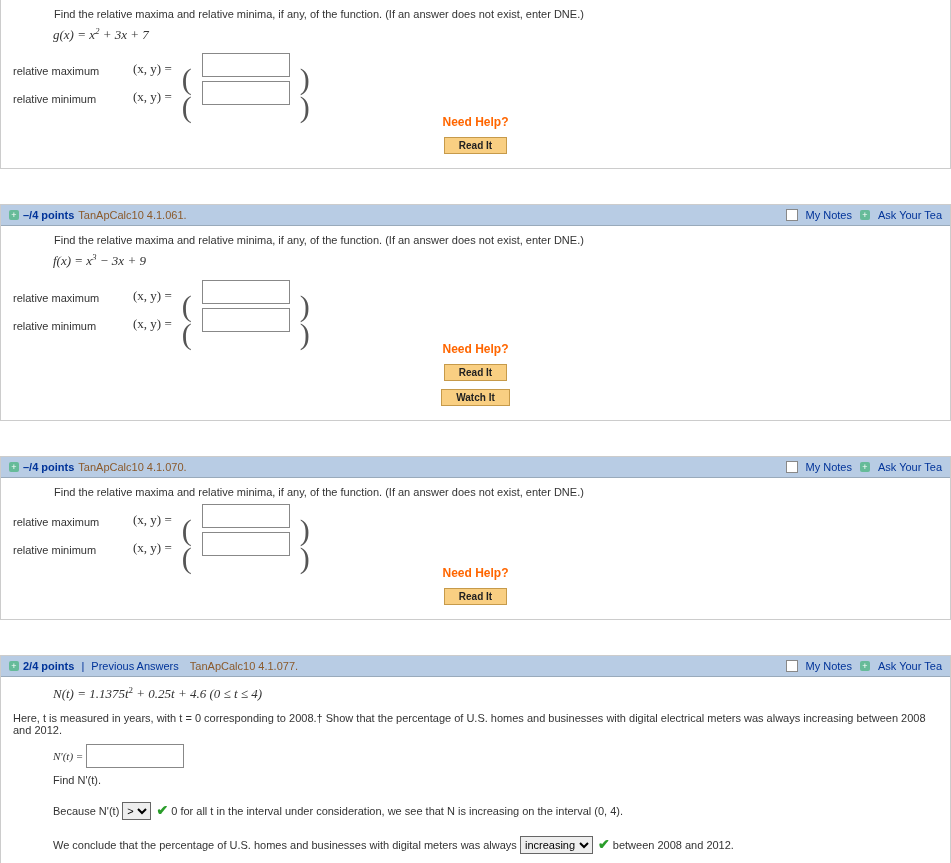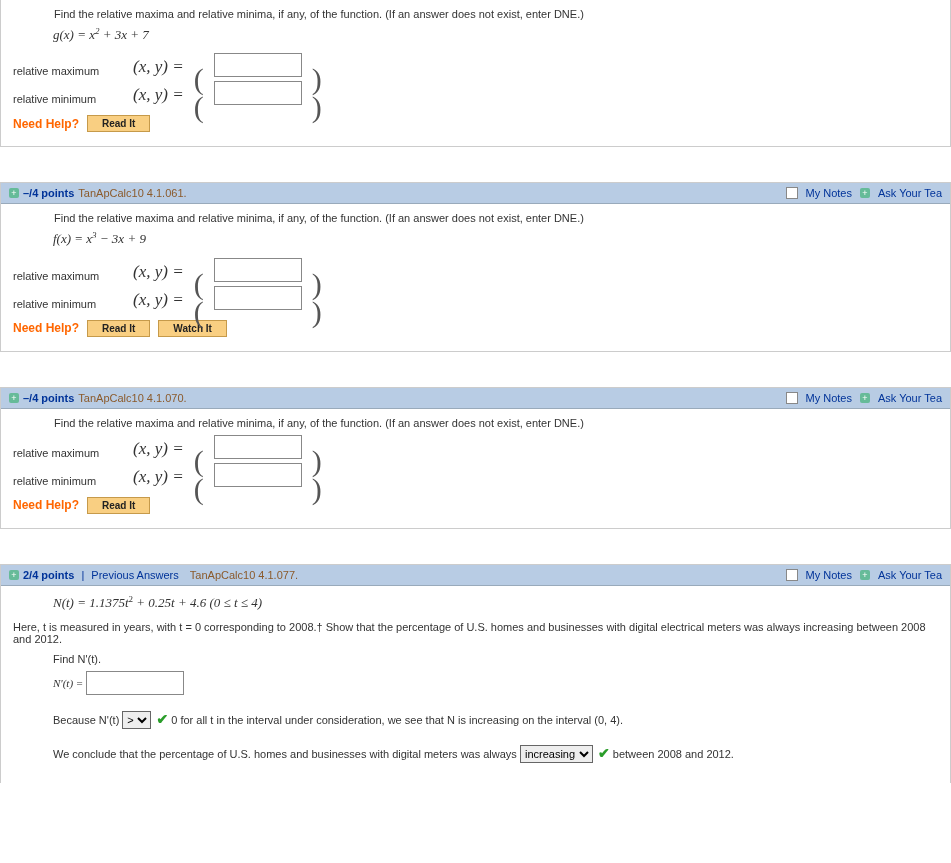--- a/index.html
+++ b/index.html
@@ -79,21 +79,21 @@
   }
   .frac .num { display: block; border-bottom: 1px solid #333; padding: 0 2px; font-style: italic;}
   .frac .den { display: block; font-style: italic; padding: 0 2px;}
   .ans-row {
     display: flex;
     align-items: flex-end;
     margin: 4px 0;
     gap: 10px;
   }
   .ans-label { width: 110px; }
-  .xy { font-style: italic; font-family: "Times New Roman", serif; font-size: 17px;}
+  .xy { font-family: "Times New Roman", serif; font-size: 13px; margin-top: 8px;}
   .paren {
     font-family: "Times New Roman", serif;
     font-size: 30px;
     color: #555;
     line-height: 0;
     position: relative;
     top: 2px;
   }
   input.ans {
     width: 80px;
@@ -101,20 +101,21 @@
     border: 1px solid #888;
     padding: 1px 3px;
     font-size: 12px;
   }
   input.ans-wide { width: 90px; }
   .need-help-row {
     margin-top: 10px;
     display: flex;
     align-items: center;
     gap: 8px;
+    flex-direction: column;
   }
   .need-help {
     color: #ff6600;
     font-weight: bold;
     font-size: 12px;
   }
   .help-btn {
     background: #f9cf82;
     border: 1px solid #c69a4a;
     padding: 2px 14px;
@@ -266,25 +267,25 @@
       <span class="mynotes">My Notes</span>
       <span class="bullet">+</span>
       <span class="ask">Ask Your Tea</span>
     </div>
   </div>
   <div class="qbody">
     <div class="equation-line domain-note">
       <span style="font-style:italic">N(t) = 1.1375</span><span style="font-style:italic">t</span><sup>2</sup><span style="font-style:italic"> + 0.25t + 4.6    (0 ≤ t ≤ 4)</span>
     </div>
     <div style="margin-bottom:8px;">Here, t is measured in years, with  t = 0  corresponding to 2008.† Show that the percentage of U.S. homes and businesses with digital electrical meters was always increasing between 2008 and 2012.</div>
-    <div class="sub-indent">Find  N'(t).</div>
     <div class="sub-indent">
       <span style="font-style:italic; font-family:'Times New Roman',serif;">N'(t)  = </span>
       <input class="ans ans-wide" type="text" style="">
     </div>
+    <div class="sub-indent">Find  N'(t).</div>
     <div class="sub-indent" style="margin-top:16px;">
       <span>Because  N'(t) </span>
       <select class="inline-sel">
         <option selected="">&gt;</option>
       </select>
       <span class="check">✔</span>
       <span>  0  for all t in the interval under consideration, we see that N is increasing on the interval  (0, 4).</span>
     </div>
     <div class="sub-indent" style="margin-top:16px;">
       <span>We conclude that the percentage of U.S. homes and businesses with digital meters was always </span>

